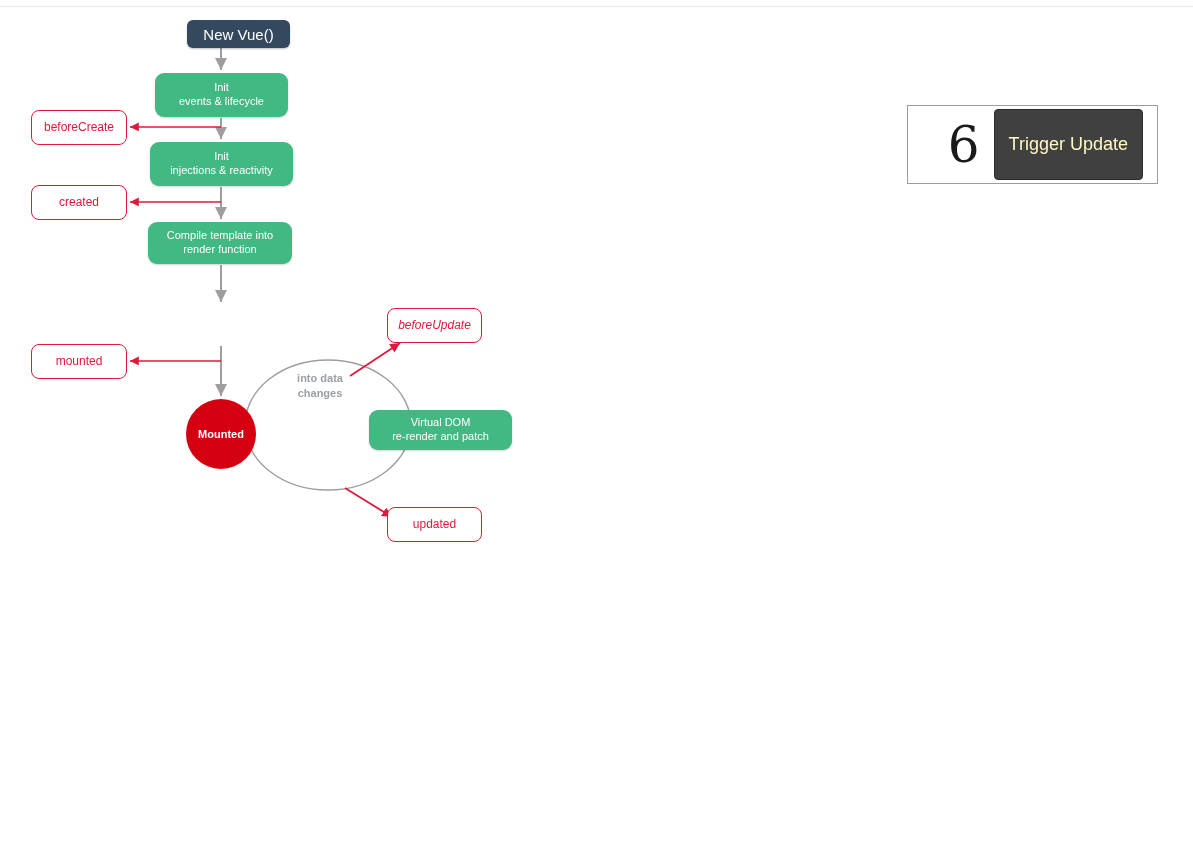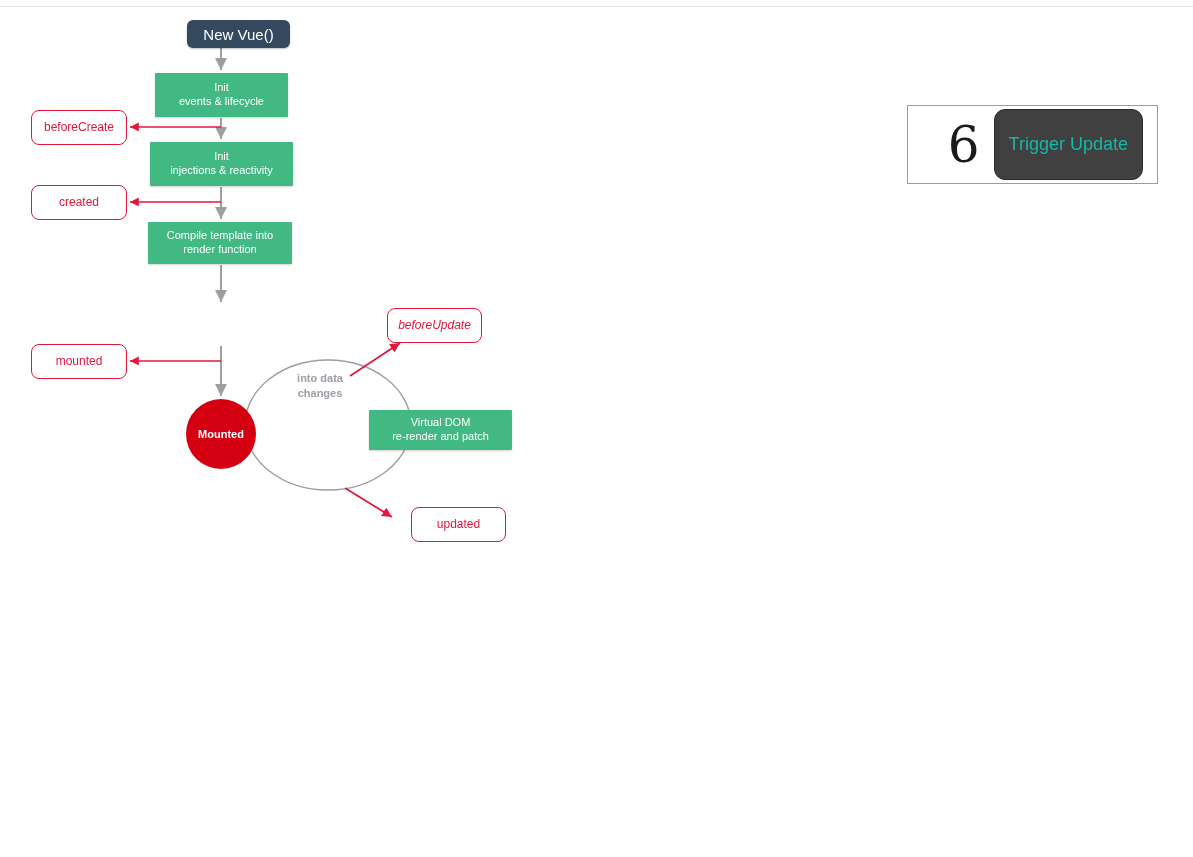--- a/index.html
+++ b/index.html
@@ -58,21 +58,21 @@
     background: #35495e;
     color: #ffffff;
     font-size: 15px;
     display: flex;
     align-items: center;
     justify-content: center;
     box-shadow: 0 1px 2px rgba(0,0,0,0.25);
   }
 
   .node-green {
-    border-radius: 1px;
+    border-radius: 9px;
     background: #42b883;
     color: #ffffff;
     font-size: 11px;
     box-shadow: 0 1px 2px rgba(0,0,0,0.18);
     text-align: right;
   }
   .node-green .line { display: block; }
 
   .node-hook {
     border-radius: 8px;
@@ -125,22 +125,22 @@
     color: #1a1a1a;
     line-height: 1;
     margin-right: 14px;
     font-weight: normal;
   }
 
   .trigger-button {
     box-sizing: border-box;
     background: #404040;
     border: 1px solid #2b2b2b;
-    border-radius: 11px;
-    color: #14b8a6;
+    border-radius: 4px;
+    color: #fef9c3;
     font-size: 18px;
     font-family: "Liberation Sans", sans-serif;
     padding: 25px 14px;
     cursor: pointer;
     line-height: 1.1;
   }
 </style>
 </head>
 <body>
 
@@ -211,20 +211,20 @@
   </div>
 
   <div class="node node-hook" style="left:31px; top:110px; width:96px; height:35px;">beforeCreate</div>
 
   <div class="node node-hook" style="left:31px; top:185px; width:96px; height:35px;">created</div>
 
   <div class="node node-hook" style="left:31px; top:344px; width:96px; height:35px;">mounted</div>
 
   <div class="node node-hook" style="left:387px; top:308px; width:95px; height:35px;font-style:italic;">beforeUpdate</div>
 
-  <div class="node node-hook" style="left:387px; top:507px; width:95px; height:35px;margin-left:24px;">updated</div>
+  <div class="node node-hook" style="left:387px; top:507px; width:95px; height:35px;">updated</div>
 
   <div class="control-panel" style="left:907px; top:105px; width:251px; height:79px;">
     <span class="counter-value">6</span>
     <button class="trigger-button">Trigger Update</button>
   </div>
 
 </div>
 
 </body></html>

